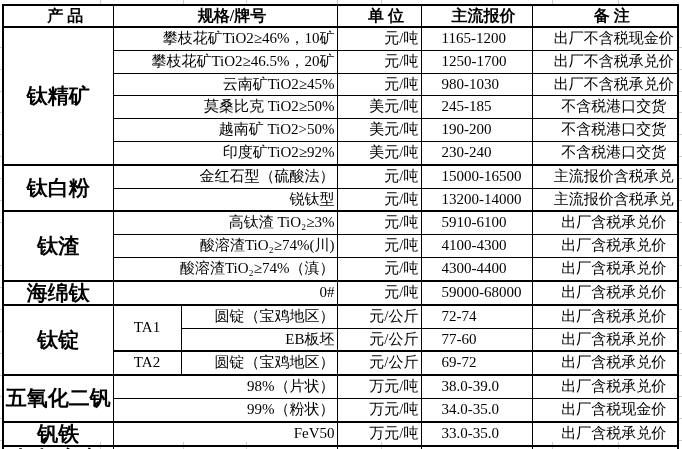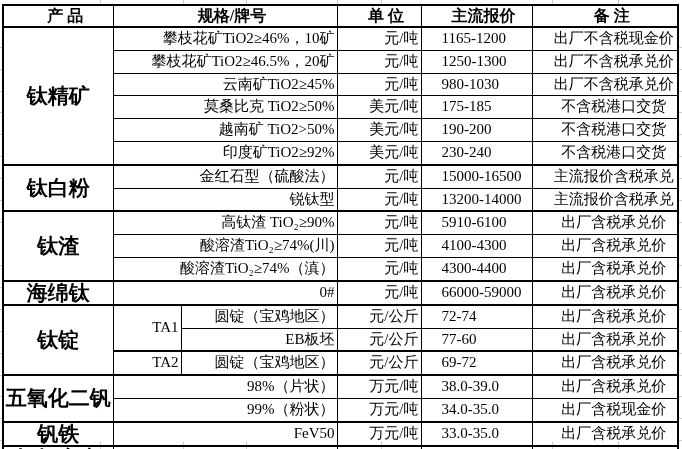--- a/index.html
+++ b/index.html
@@ -18,21 +18,21 @@
     white-space:nowrap;overflow:hidden;
     padding:0 2px;vertical-align:middle;
     height:21.8px;
   }
   thead th{
     font-weight:bold;text-align:center;height:20px;
     border-top:2px solid #000000;border-bottom:2px solid #000;font-size:16px;padding-left:16px;
   }
   tr.thick td{border-top-width:2px}
   .c-prod{text-align:center;font-weight:bold;padding:0;font-size:21px}
-  .c-brand{text-align:right}
+  .c-brand{text-align:center}
   .c-spec{padding-left:0;text-align:right}
   .c-unit{text-align:right}
   .c-price{padding-left:20px;text-align:left}
   .c-note{padding-left:20px;text-align:center}
   
   .hstub-strip{
     position:absolute;left:679px;top:26px;width:3px;height:416px;
     background:repeating-linear-gradient(to bottom,
       transparent 0, transparent 20.85px, #cccccc 20.85px, #cccccc 21.85px);
   }
@@ -87,33 +87,33 @@
       <tr class="thick">
         <td class="c-prod" rowspan="6">钛精矿</td>
         <td class="c-spec" colspan="2">攀枝花矿TiO2≥46%，10矿</td>
         <td class="c-unit">元/吨</td>
         <td class="c-price">1165-1200</td>
         <td class="c-note">出厂不含税现金价</td>
       </tr>
       <tr>
         <td class="c-spec" colspan="2">攀枝花矿TiO2≥46.5%，20矿</td>
         <td class="c-unit">元/吨</td>
-        <td class="c-price">1250-1300</td>
+        <td class="c-price">1250-1700</td>
         <td class="c-note">出厂不含税承兑价</td>
       </tr>
       <tr>
         <td class="c-spec" colspan="2">云南矿TiO2≥45%</td>
         <td class="c-unit">元/吨</td>
         <td class="c-price">980-1030</td>
         <td class="c-note">出厂不含税承兑价</td>
       </tr>
       <tr>
         <td class="c-spec" colspan="2">莫桑比克 TiO2≥50%</td>
         <td class="c-unit">美元/吨</td>
-        <td class="c-price">175-185</td>
+        <td class="c-price">245-185</td>
         <td class="c-note">不含税港口交货</td>
       </tr>
       <tr>
         <td class="c-spec" colspan="2">越南矿 TiO2&gt;50%</td>
         <td class="c-unit">美元/吨</td>
         <td class="c-price">190-200</td>
         <td class="c-note">不含税港口交货</td>
       </tr>
       <tr>
         <td class="c-spec" colspan="2">印度矿TiO2≥92%</td>
@@ -129,42 +129,42 @@
         <td class="c-note">主流报价含税承兑</td>
       </tr>
       <tr>
         <td class="c-spec" colspan="2">锐钛型</td>
         <td class="c-unit">元/吨</td>
         <td class="c-price">13200-14000</td>
         <td class="c-note">主流报价含税承兑</td>
       </tr>
       <tr class="thick">
         <td class="c-prod" rowspan="3">钛渣</td>
-        <td class="c-spec" colspan="2">高钛渣 TiO₂≥90%</td>
+        <td class="c-spec" colspan="2">高钛渣 TiO₂≥3%</td>
         <td class="c-unit">元/吨</td>
         <td class="c-price">5910-6100</td>
         <td class="c-note">出厂含税承兑价</td>
       </tr>
       <tr>
         <td class="c-spec" colspan="2">酸溶渣TiO₂≥74%(川)</td>
         <td class="c-unit">元/吨</td>
         <td class="c-price">4100-4300</td>
         <td class="c-note">出厂含税承兑价</td>
       </tr>
       <tr>
         <td class="c-spec" colspan="2">酸溶渣TiO₂≥74%（滇）</td>
         <td class="c-unit">元/吨</td>
         <td class="c-price">4300-4400</td>
         <td class="c-note">出厂含税承兑价</td>
       </tr>
       <tr class="thick">
         <td class="c-prod" rowspan="1">海绵钛</td>
         <td class="c-spec" colspan="2">0#</td>
         <td class="c-unit">元/吨</td>
-        <td class="c-price">66000-59000</td>
+        <td class="c-price">59000-68000</td>
         <td class="c-note">出厂含税承兑价</td>
       </tr>
       <tr class="thick">
         <td class="c-prod" rowspan="3">钛锭</td>
         <td class="c-brand" rowspan="2">TA1</td>
         <td class="c-spec">圆锭（宝鸡地区）</td>
         <td class="c-unit">元/公斤</td>
         <td class="c-price">72-74</td>
         <td class="c-note">出厂含税承兑价</td>
       </tr>

